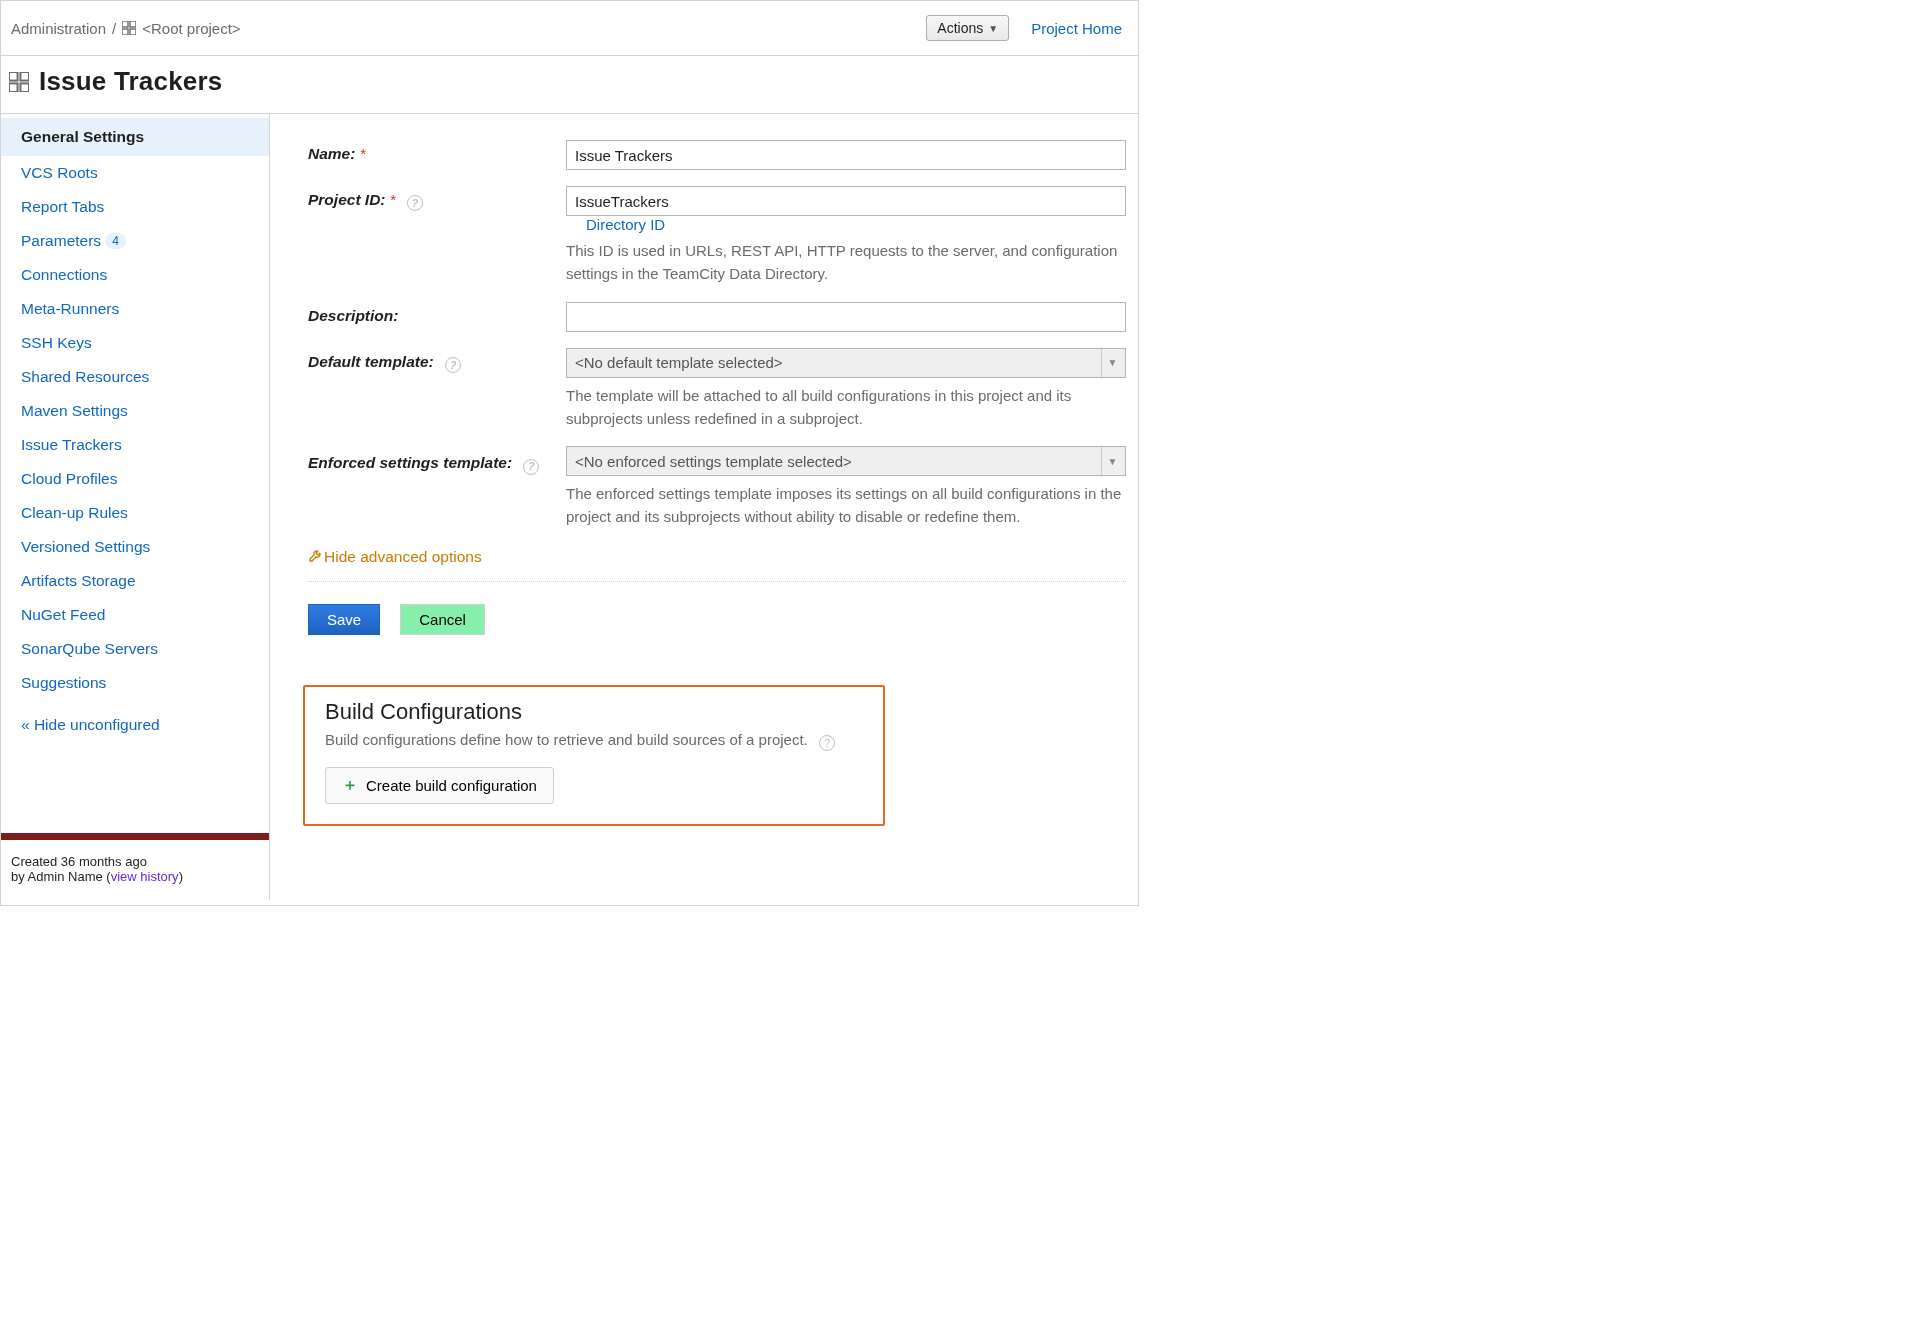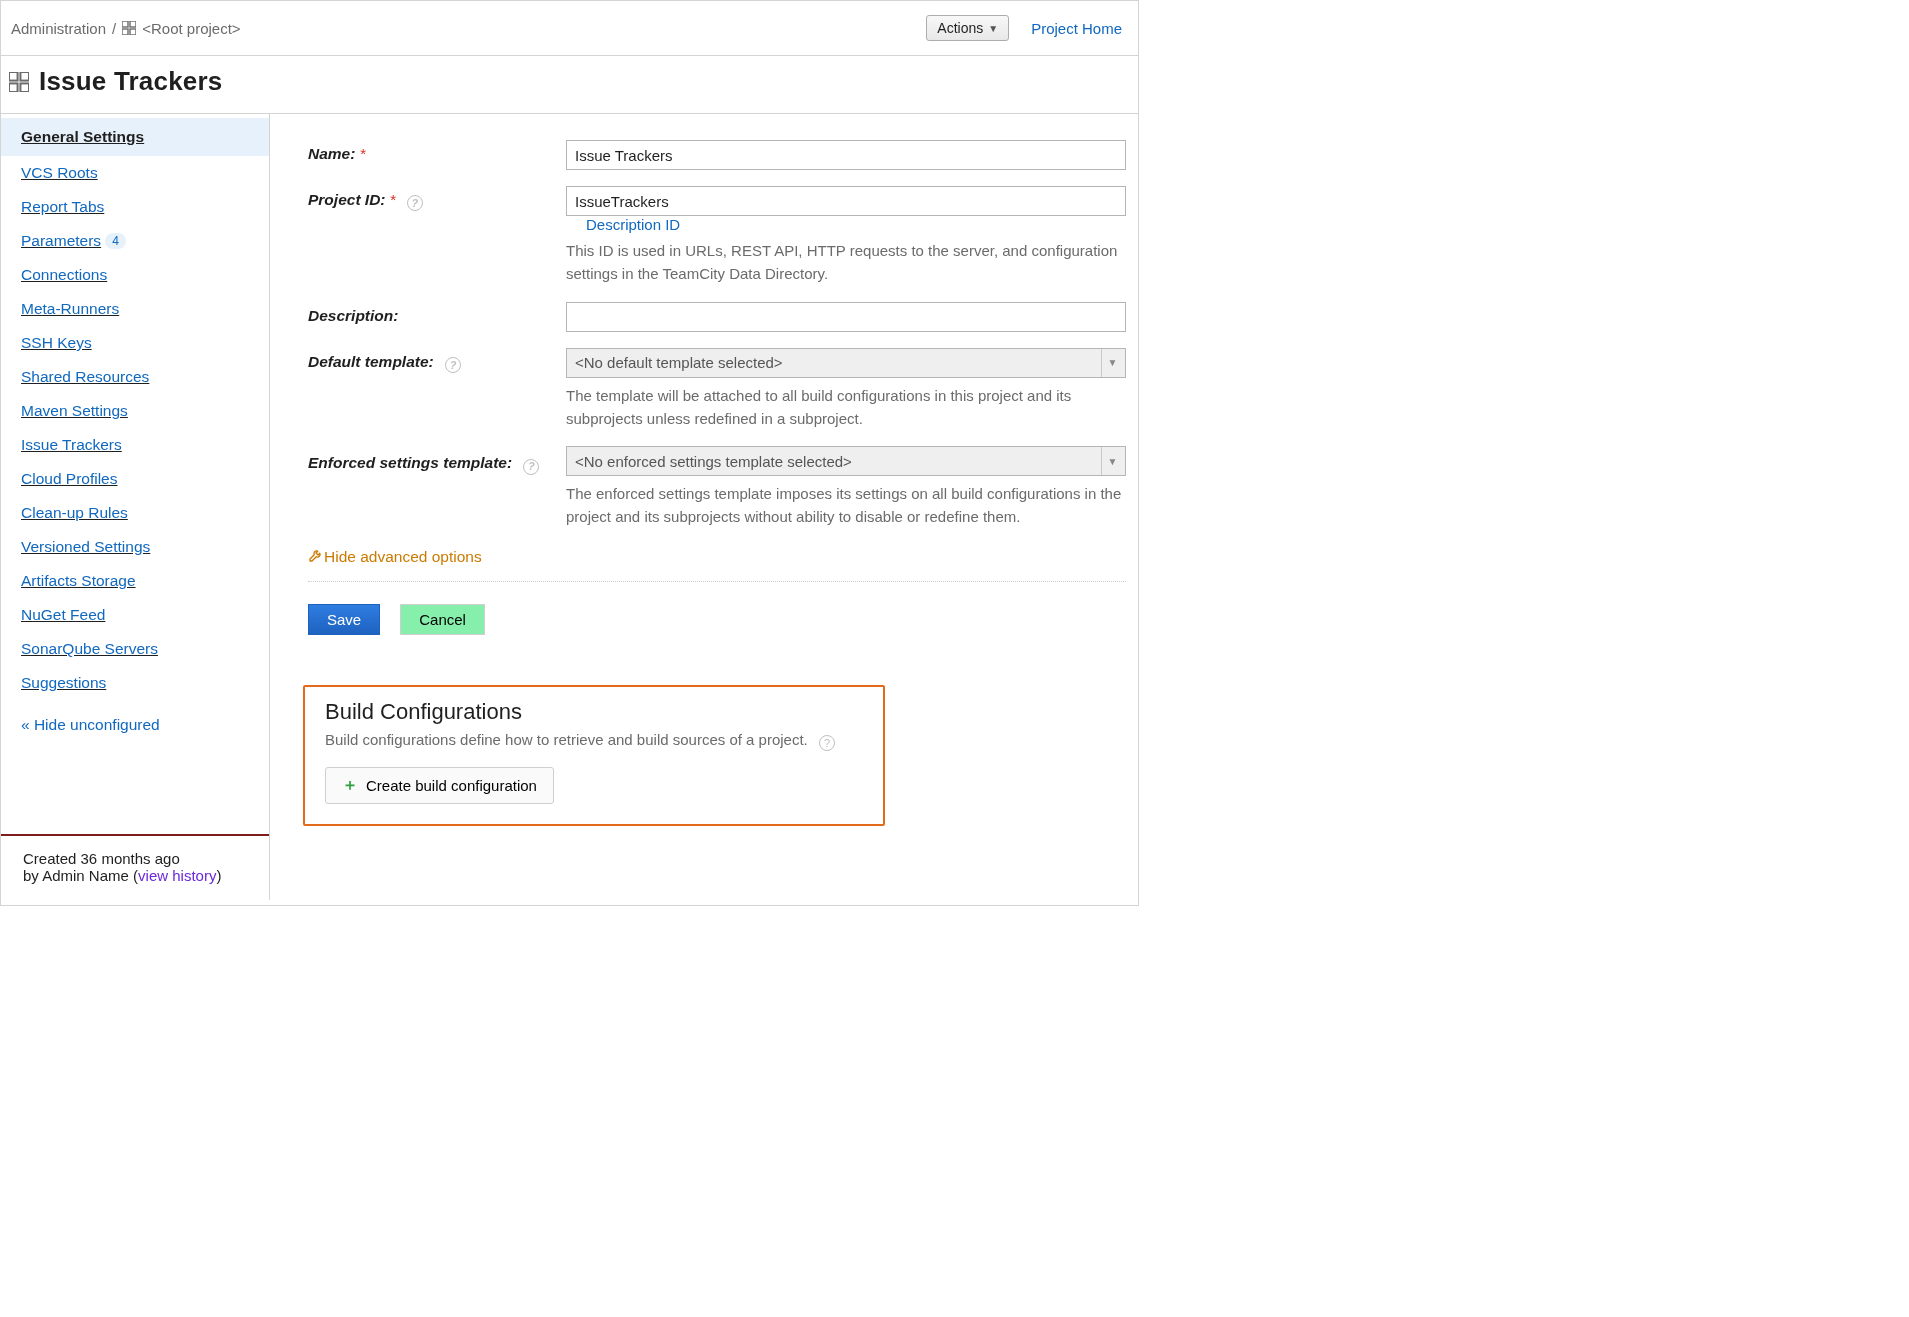--- a/index.html
+++ b/index.html
@@ -78,21 +78,20 @@
     padding-top: 4px;
     display: flex;
     flex-direction: column;
     min-height: 786px;
   }
   .sidebar ul { list-style: none; }
   .sidebar li {
     padding: 8px 20px;
     font-size: 15.5px;
     cursor: pointer;
-    text-decoration: underline;
   }
   .sidebar li a { color: #1068bf; text-decoration: none; }
   .sidebar li.active {
     background: #e7f1fb;
     font-weight: 700;
     color: #1f1f1f;
     padding: 10px 20px;
   }
   .badge {
     display: inline-block;
@@ -106,24 +105,24 @@
   }
   .sidebar .hide-unconfig {
     padding: 10px 20px 10px 20px;
     color: #1068bf;
     cursor: pointer;
     font-size: 15.5px;
     margin-top: 6px;
   }
   .sidebar .spacer { flex: 1; }
   .sidebar .footer {
-    border-top: 2px solid #7f1d1d;
-    padding: 14px 10px 16px 22px;
-    color: #1f1f1f;
-    font-size: 15px;
+    border-top: 7px solid #7f1d1d;
+    padding: 14px 10px 16px 10px;
+    color: #1f1f1f;
+    font-size: 13px;
   }
   .sidebar .footer a { color: #6d28d9; text-decoration: none; }
   
   .main {
     flex: 1;
     padding: 26px 0 30px 0;
   }
   .form {
     padding: 0 0 0 38px;
     width: 100%;
@@ -295,21 +294,21 @@
             <input class="text" type="text" value="Issue Trackers" style="">
           </div>
         </div>
 
         <div class="form-row">
           <div class="form-label">
             <span>Project ID:</span><span class="req">*</span>
             <span class="help-icon">?</span>
           </div>
           <div class="form-field">
-            <input class="text" type="text" value="IssueTrackers" style=""><a href="#" class="link field-link">Description ID</a>
+            <input class="text" type="text" value="IssueTrackers" style=""><a href="#" class="link field-link">Directory ID</a>
             <div class="hint">This ID is used in URLs, REST API, HTTP requests to the server, and configuration settings in the TeamCity Data Directory.</div>
           </div>
         </div>
 
         <div class="form-row" style="margin-top:6px">
           <div class="form-label">Description:</div>
           <div class="form-field">
             <input class="text" type="text" value="" style="">
           </div>
         </div>

